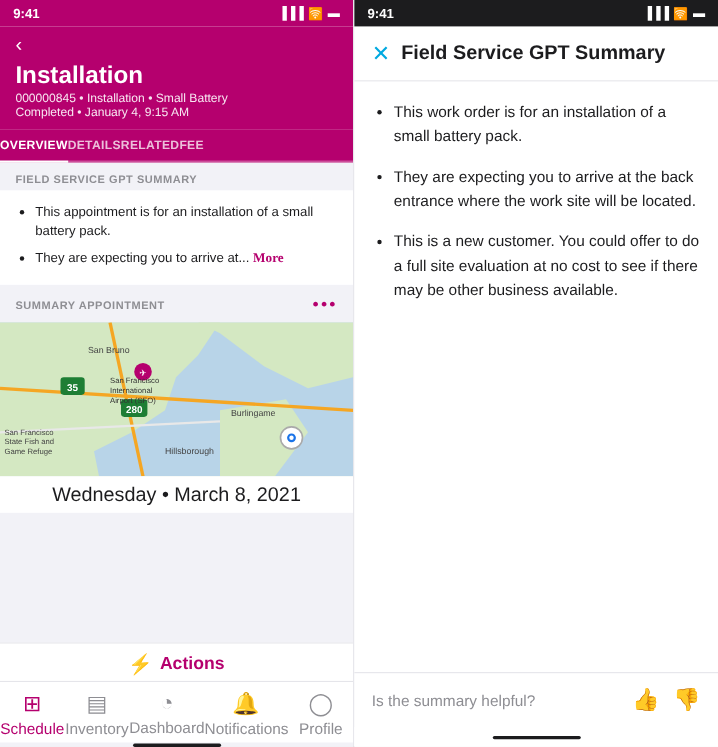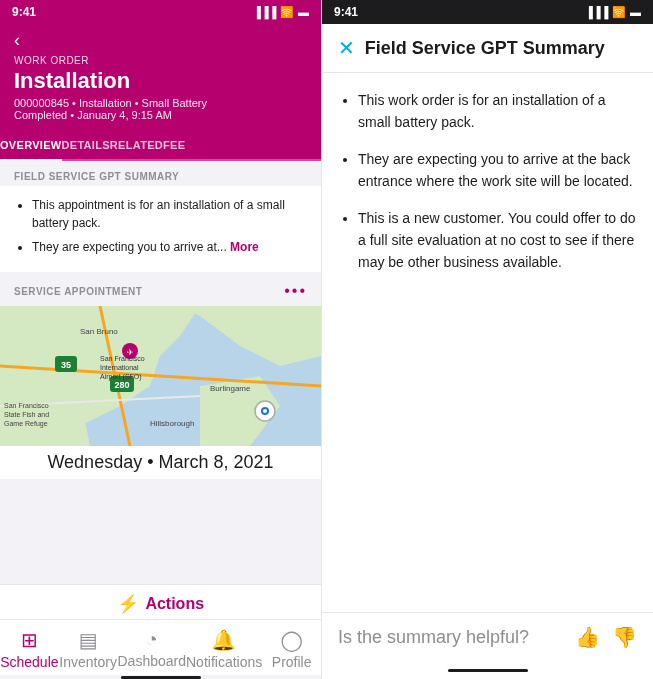--- a/index.html
+++ b/index.html
@@ -128,20 +128,21 @@
     .bullet-list li {
       font-size: 12px;
       color: #1c1c1e;
       line-height: 1.5;
       margin-bottom: 6px;
     }
 
     .more-link {
       color: #b5006e;
       font-weight: 600;
+      font-family: Liberation Serif, serif;
     }
 
     .service-appointment-section {
       background: #fff;
       margin-bottom: 0;
     }
 
     .service-apt-header {
       display: flex;
       justify-content: space-between;
@@ -322,21 +323,21 @@
 
     .feedback-bar {
       display: flex;
       align-items: center;
       justify-content: space-between;
       padding: 12px 16px;
       border-top: 1px solid #e5e5ea;
     }
 
     .feedback-text {
-      font-size: 18px;
+      font-size: 14px;
       color: #8e8e93;
     }
 
     .feedback-icons {
       display: flex;
       gap: 12px;
     }
 
     .thumb-icon {
       font-size: 20px;
@@ -360,21 +361,20 @@
     <span>9:41</span>
     <div class="status-icons">
       <span>▐▐▐</span>
       <span>🛜</span>
       <span>▬</span>
     </div>
   </div>
 
   <div class="left-header">
     <span class="back-arrow">‹</span>
-    <div class="work-order-label">WORK ORDER</div>
     <div class="work-order-title">Installation</div>
     <div class="work-order-meta">000000845 • Installation • Small Battery</div>
     <div class="work-order-date">Completed • January 4, 9:15 AM</div>
   </div>
 
   <div class="tabs-bar">
     <div class="tab active">OVERVIEW</div>
     <div class="tab">DETAILS</div>
     <div class="tab">RELATED</div>
     <div class="tab">FEE</div>
@@ -385,21 +385,21 @@
     <div class="section-header">FIELD SERVICE GPT SUMMARY</div>
     <div class="gpt-section">
       <ul class="bullet-list">
         <li>This appointment is for an installation of a small battery pack.</li>
         <li>They are expecting you to arrive at... <span class="more-link">More</span></li>
       </ul>
     </div>
 
     <div class="service-appointment-section">
       <div class="service-apt-header">
-        <span class="service-apt-label">SERVICE APPOINTMENT</span>
+        <span class="service-apt-label">SUMMARY APPOINTMENT</span>
         <span class="dots-menu">•••</span>
       </div>
       <div class="map-container">
         <svg class="map-svg" viewBox="0 0 321 140" xmlns="http://www.w3.org/2000/svg">
 
           <rect width="321" height="140" fill="#b8d4e8"></rect>
 
           <polygon points="0,0 200,0 180,30 160,50 150,80 120,100 80,120 0,140" fill="#d4e8c2"></polygon>
           <polygon points="180,0 321,0 321,50 280,60 240,40 200,10" fill="#d4e8c2"></polygon>
           <polygon points="0,80 80,90 90,140 0,140" fill="#d4e8c2"></polygon>

